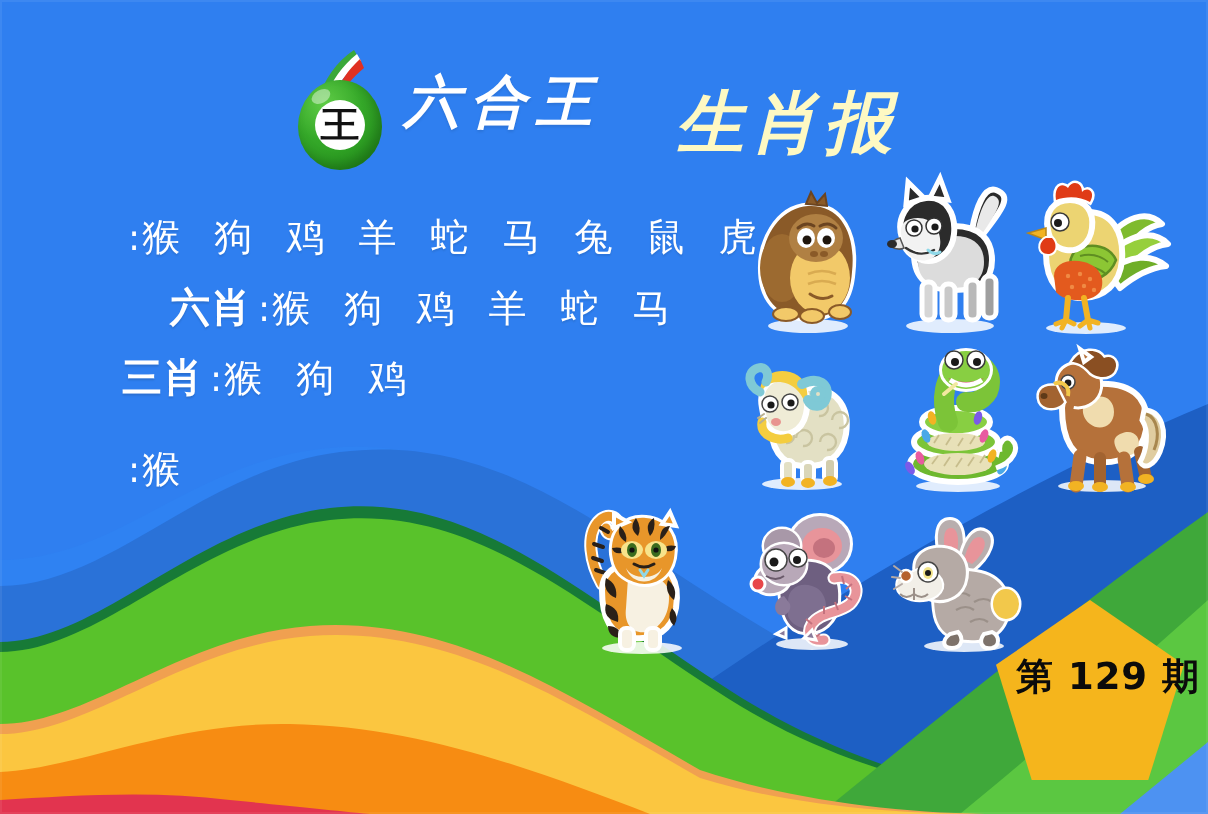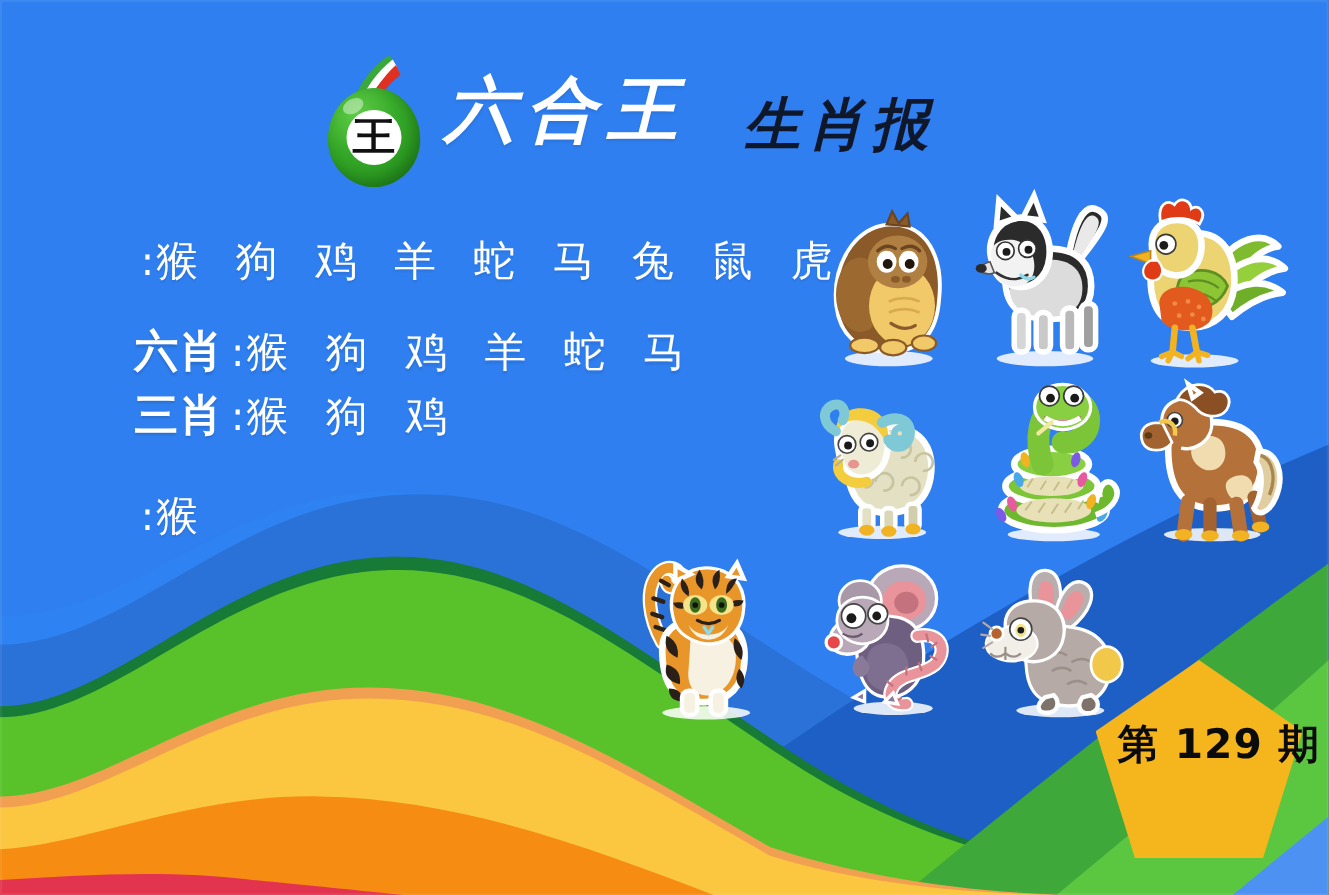--- a/index.html
+++ b/index.html
@@ -33,29 +33,29 @@
     border-radius:50%; background:#ffffff;
     display:flex; align-items:center; justify-content:center;
   }
   .ball-char {
     font-family:"DejaVu Serif","Liberation Serif",serif;
     font-weight:700; font-size:36px; color:#111; line-height:1;
     transform:translateY(-1px) scaleX(1.08);
   }
   .title-main {
     position:absolute; left:404px; top:38px;
-    font-family:Liberation Mono, monospace;
-    font-weight:700; font-size:64px; color:#fff; letter-spacing:10px;
+    font-family:Liberation Sans, sans-serif;
+    font-weight:700; font-size:56px; color:#fff; letter-spacing:10px;
     line-height:1; text-shadow:0 2px 3px rgba(0,0,0,.10);
     font-style:italic;
   }
   .title-sub {
     position:absolute; left:676px; top:52px;
     font-family:"DejaVu Serif","Liberation Serif",serif;
-    font-weight:700; font-size:52px; color:#0f172a; letter-spacing:6px;
+    font-weight:700; font-size:68px; color:#fef9c3; letter-spacing:6px;
     line-height:1; font-style:italic;
   }
 
   
   .rows { position:absolute; left:0; top:0; width:760px; height:520px; }
   .row { position:absolute; left:122px; display:flex; align-items:baseline; white-space:nowrap; }
   .row-label {
     font-family:"DejaVu Sans","Liberation Sans",sans-serif;
     font-weight:700; font-size:40px; color:#ffffff; letter-spacing:1px;
     text-shadow:0 2px 2px rgba(0,0,0,.13);
@@ -63,21 +63,21 @@
   .row-colon {
     font-size:36px; color:#ffffff; font-weight:400; padding:0 2px 0 6px;
     font-family:"DejaVu Sans","Liberation Sans",sans-serif;
   }
   .row-values {
     font-family:"DejaVu Sans","Liberation Sans",sans-serif;
     font-weight:400; font-size:38px; color:#ffffff; letter-spacing:11px;
     text-shadow:0 2px 2px rgba(0,0,0,.10);
   }
   #row-0 { top:212px; }
-  #row-1 { top:292px; }
+  #row-1 { top:280px;margin-left:48px; }
   #row-2 { top:350px; }
   #row-3 { top:444px; }
 
   
   .sticker { position:absolute; }
   .sticker svg { display:block; overflow:visible; }
 
   
   .badge {
     position:absolute; left:996px; top:600px; width:188px; height:180px;

